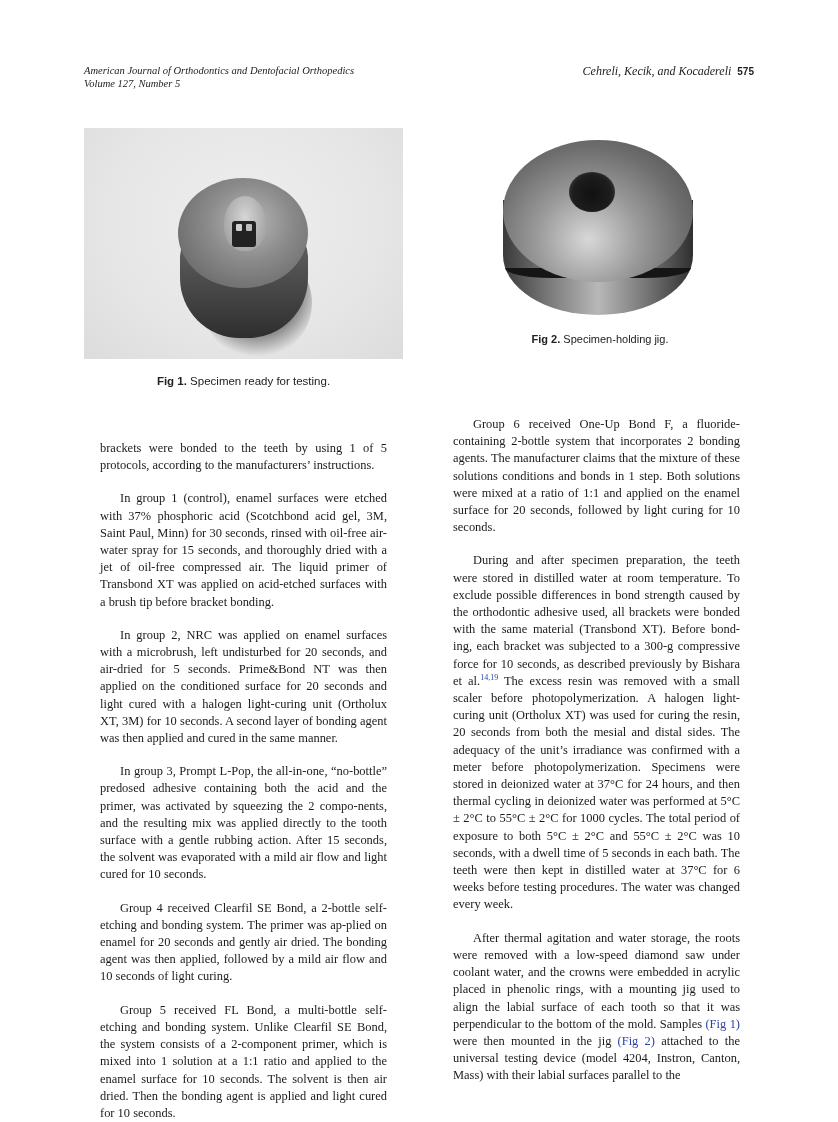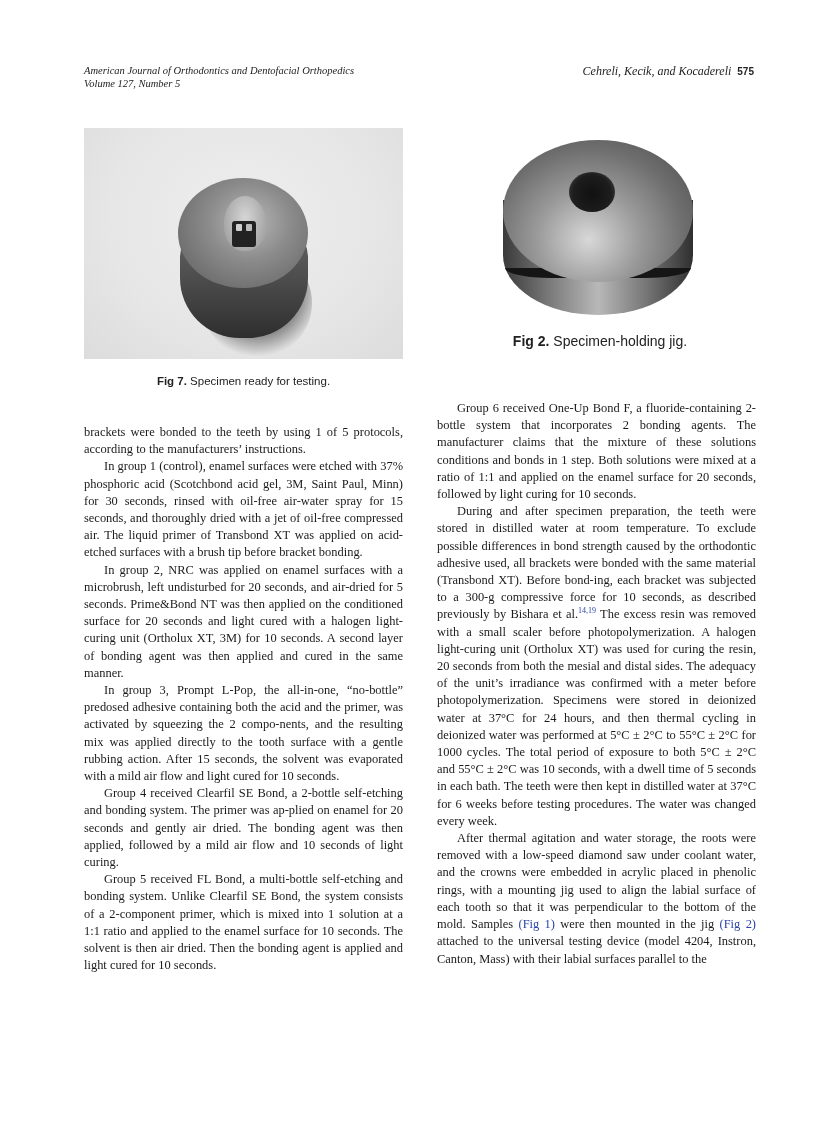--- a/index.html
+++ b/index.html
@@ -28,26 +28,26 @@
 
   .fig2 { position: absolute; left: 503px; top: 140px; width: 190px; height: 178px; }
   .fig2 .body { position: absolute; left: 0; top: 60px; width: 190px; height: 115px; border-radius: 0 0 95px 95px / 0 0 60px 60px;
     background: linear-gradient(90deg, #3a3a3a 0%, #888 30%, #b8b8b8 50%, #777 75%, #2f2f2f 100%); }
   .fig2 .band { position: absolute; left: 2px; top: 128px; width: 186px; height: 10px; border-radius: 0 0 93px 93px / 0 0 20px 20px; background: #151515; }
   .fig2 .face { position: absolute; left: 0; top: 0; width: 190px; height: 142px; border-radius: 50%;
     background: radial-gradient(ellipse at 45% 70%, #d8d8d8 0%, #9a9a9a 35%, #6e6e6e 65%, #4a4a4a 100%); }
   .fig2 .hole { position: absolute; left: 66px; top: 32px; width: 46px; height: 40px; border-radius: 50%;
     background: radial-gradient(circle at 50% 55%, #111 0%, #1d1d1d 60%, #555 100%); }
 
-  .fig2-caption { position: absolute; left: 470px; width: 260px; top: 333px; text-align: center; font-family: "Liberation Sans", sans-serif; font-size: 14px; color: #222; }
+  .fig2-caption { position: absolute; left: 470px; width: 260px; top: 333px; text-align: center; font-family: "Liberation Sans", sans-serif; font-size: 11px; color: #222; }
 
   .col { position: absolute; width: 319px; font-size: 12.45px; line-height: 17.2px; text-align: justify; hyphens: manual; }
   .col-left { left: 84px; top: 424px; }
   .col-right { left: 437px; top: 400px; }
-  .col p { margin: 0; text-indent: 0; }
+  .col p { margin: 16px; text-indent: 0; }
   .col p.ind { text-indent: 20px; }
   .link { color: #2a43a8; }
   sup { font-size: 8px; line-height: 0; vertical-align: 5px; }
 </style>
 </head>
 <body>
 
 <div class="header-left">
   <div>American Journal of Orthodontics and Dentofacial Orthopedics</div>
   <div>Volume 127, Number 5</div>
@@ -57,21 +57,21 @@
 </div>
 
 <div class="fig1">
   <div class="shadow"></div>
   <div class="cyl"></div>
   <div class="top"></div>
   <div class="tooth"></div>
   <div class="bracket"></div>
 </div>
 <div class="fig1-caption">
-  <span class="fig-label">Fig 7.</span>
+  <span class="fig-label">Fig 1.</span>
   <span>Specimen ready for testing.</span>
 </div>
 
 <div class="fig2">
   <div class="body"></div>
   <div class="band"></div>
   <div class="face"></div>
   <div class="hole"></div>
 </div>
 <div class="fig2-caption">

